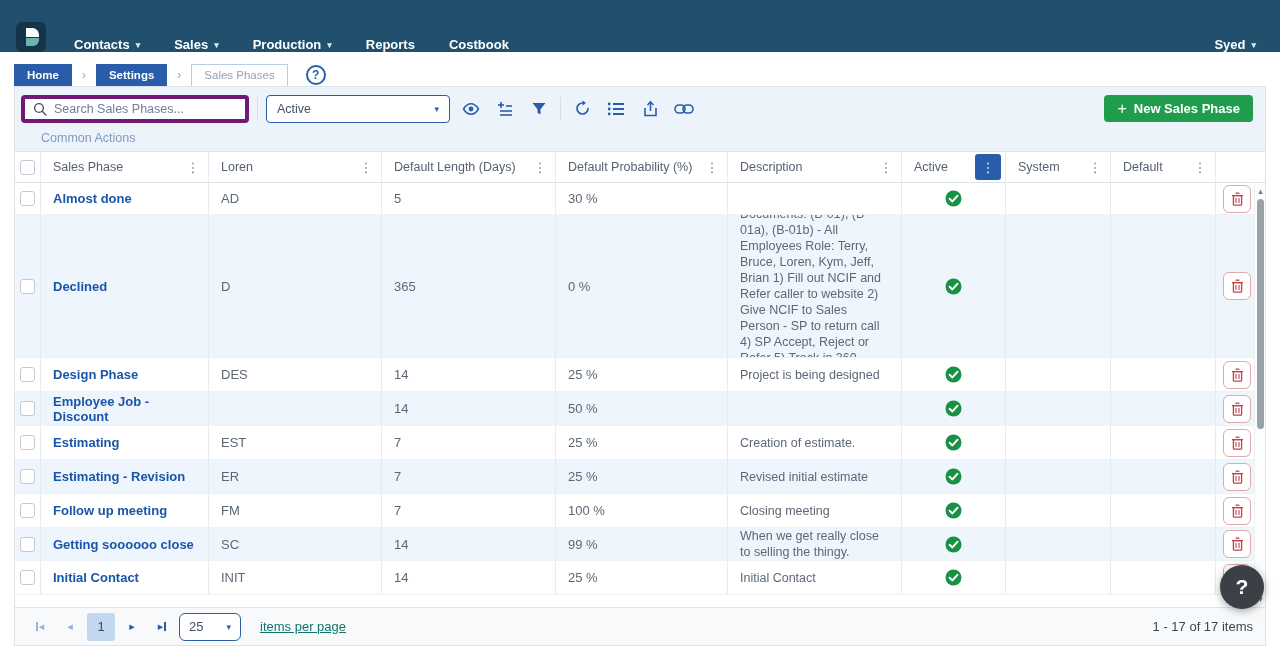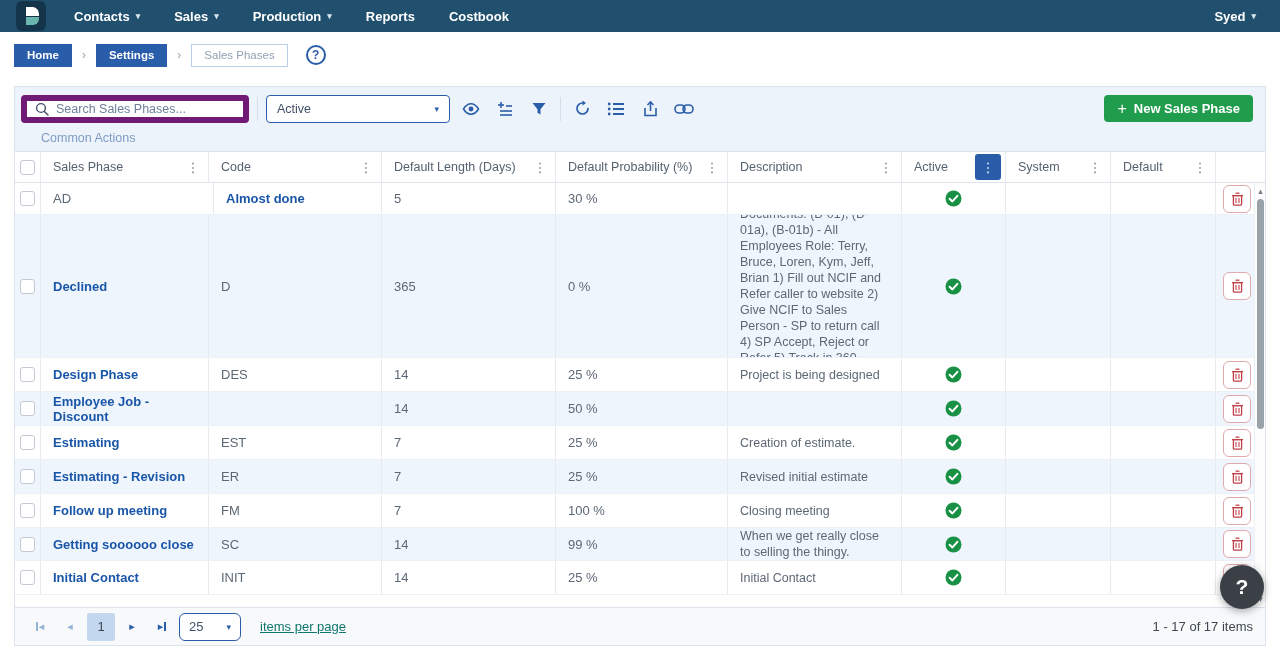--- a/index.html
+++ b/index.html
@@ -1,41 +1,41 @@
 <!DOCTYPE html>
 <html><head>
 <meta charset="utf-8">
 <style>
   * { margin:0; padding:0; box-sizing:border-box; }
   html,body { width:1280px; height:659px; overflow:hidden; background:#fff;
               font-family:"Liberation Sans", sans-serif; }
 
   
-  .navbar { height:32px; background:#21506f; display:flex; align-items:center; padding:0 16px; }
+  .navbar { height:52px; background:#21506f; display:flex; align-items:flex-end; padding:0 16px; }
   .logo-tile { width:30px; height:30px; border-radius:6px; background:#14344a; display:flex; align-items:center; justify-content:center; }
   .nav-items { display:flex; align-items:center; margin-left:28px; gap:34px; }
   .nav-item { color:#fff; font-size:13px; font-weight:700; display:flex; align-items:center; gap:6px; cursor:pointer; }
   .nav-caret { font-size:9px; color:#dbe6ef; }
   .nav-spacer { flex:1; }
   .nav-user { color:#fff; font-size:13px; font-weight:700; display:flex; align-items:center; gap:6px; cursor:pointer; margin-right:8px; }
 
   
   .crumbs { height:46px; display:flex; align-items:center; padding:0 14px; gap:10px; background:#fff; }
   .crumb-btn { height:23px; padding:0 12px; border-radius:0; background:#2a5da9; color:#fff; font-size:11.5px; font-weight:700;
                display:flex; align-items:center; border:1px solid #2a5da9; cursor:pointer; }
   .crumb-btn.outline { background:#fff; color:#93a1b4; border:1px solid #b9cfe8; font-weight:400; }
   .crumb-sep { color:#9aa6b2; font-size:12px; }
   .crumb-help { width:20px; height:20px; border-radius:50%; border:2px solid #2a5da9; color:#2a5da9; font-size:12px; font-weight:700;
                 display:flex; align-items:center; justify-content:center; margin-left:8px; cursor:pointer; }
 
   
   .widget { position:absolute; left:14px; right:14px; top:86px; bottom:13px;
             border:1px solid #dde3ea; display:flex; flex-direction:column; background:#fff; }
   .toolbar { height:38px; background:#edf3fa; display:flex; align-items:center; padding:5px 6px 0 6px; gap:8px; }
-  .searchbox { width:228px; height:28px; background:#fff; border:6px solid #701a75; border-radius:4px;
+  .searchbox { width:228px; height:28px; background:#fff; border:4px solid #701a75; border-radius:4px;
                display:flex; align-items:center; padding:0 8px; gap:7px; }
   .searchbox input { border:none; outline:none; flex:1; font-size:12.5px; color:#42506a; background:transparent;
                      font-family:"Liberation Sans", sans-serif; }
   .searchbox input::placeholder { color:#6d7f99; }
   .tb-divider { width:1px; height:24px; background:#d4dde8; }
   .dropdown { width:184px; height:28px; background:#fff; border:1px solid #2a5da9; border-radius:4px;
               display:flex; align-items:center; justify-content:space-between; padding:0 10px; cursor:pointer; }
   .dropdown .val { font-size:12.5px; color:#42506a; }
   .dropdown .caret { font-size:9px; color:#2a5da9; }
   .icon-btn { width:26px; height:26px; display:flex; align-items:center; justify-content:center; cursor:pointer; border-radius:4px; }
@@ -231,21 +231,21 @@
 
   <div class="thead">
     <div class="th c-cb">
         <span class="cb"></span>
       </div>
     <div class="th c-phase">
         <span>Sales Phase</span>
         <span class="menu">⋮</span>
       </div>
     <div class="th c-code">
-        <span>Code</span>
+        <span>Loren</span>
         <span class="menu">⋮</span>
       </div>
     <div class="th c-len">
         <span>Default Length (Days)</span>
         <span class="menu">⋮</span>
       </div>
     <div class="th c-prob">
         <span>Default Probability (%)</span>
         <span class="menu">⋮</span>
       </div>
@@ -267,24 +267,24 @@
       </div>
     <div class="th c-act" style="border-right:none;"></div>
   </div>
 
   <div class="tbody">
 
     <div class="tr h32">
       <div class="td c-cb">
           <span class="cb"></span>
         </div>
+      <div class="td c-phase">
+          <a>Almost done</a>
+        </div>
       <div class="td c-code">AD</div>
-      <div class="td c-phase">
-          <a>Almost done</a>
-        </div>
       <div class="td c-len">5</div>
       <div class="td c-prob">30 %</div>
       <div class="td c-desc desc"></div>
       <div class="td c-active">
           <svg width="17" height="17" viewBox="0 0 17 17">
             <circle cx="8.5" cy="8.5" r="8" fill="#189144"></circle>
             <path d="M4.6 8.8 L7.4 11.4 L12.4 5.8" fill="none" stroke="#fff" stroke-width="2" stroke-linecap="round" stroke-linejoin="round"></path>
           </svg>
         </div>
       <div class="td c-system"></div>

